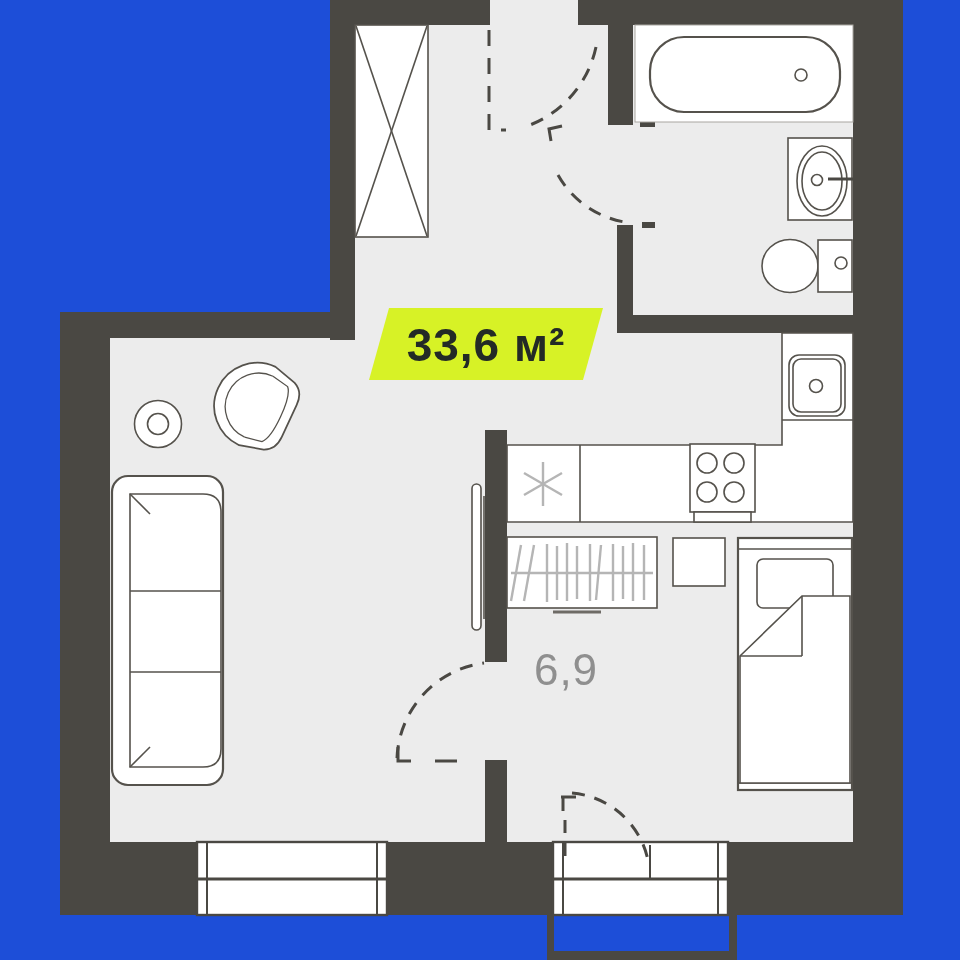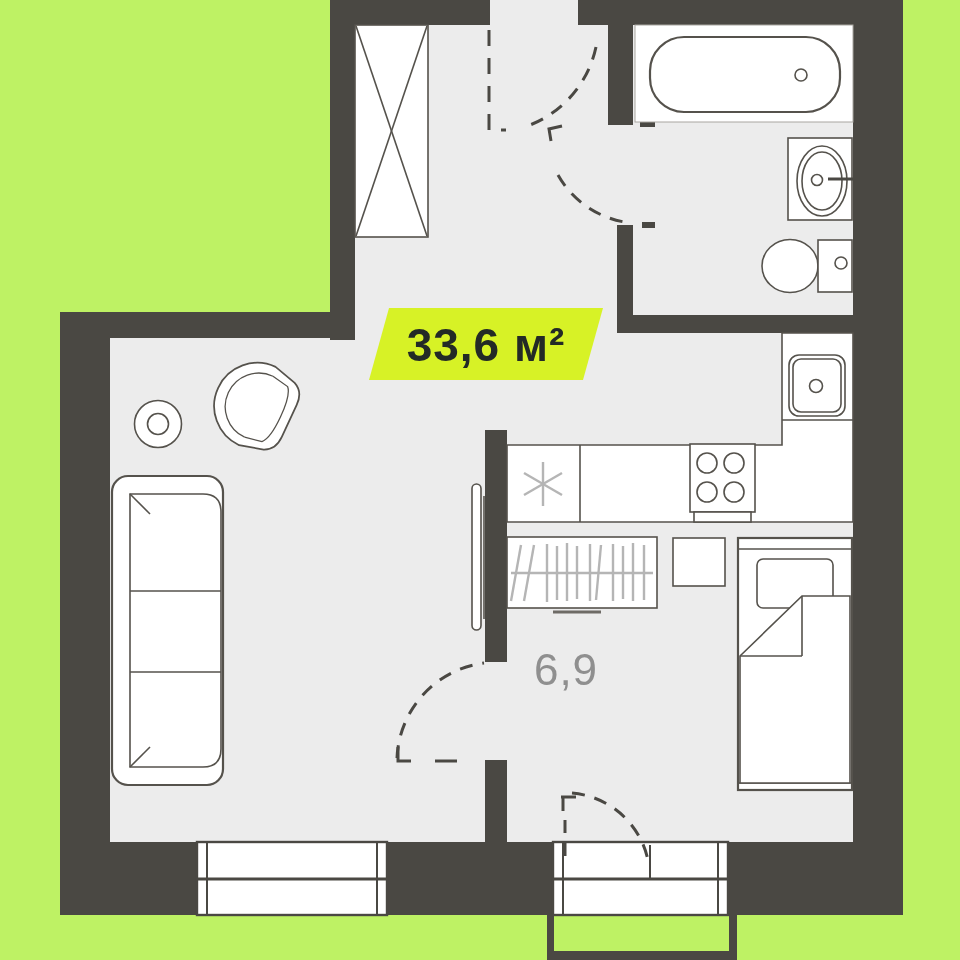--- a/index.html
+++ b/index.html
@@ -1,16 +1,16 @@
 <!DOCTYPE html>
 <html style="--wall: #4a4843; --floor: #ececec; --stroke: #55524c; --light: #b5b5b5; --badge: #d7f226; --badge_text: #232a26; --room_label: #8f8f8f;"><head>
 <meta charset="utf-8">
 <style>
   html,body{margin:0;padding:0;background:#ffffff;}
-  .stage{position:relative;width:960px;height:960px;background:#bef264;overflow:hidden;
+  .stage{position:relative;width:960px;height:960px;background:#1d4ed8;overflow:hidden;
          font-family:"Liberation Sans",sans-serif;}
   svg{display:block}
   svg text{font-family:"Liberation Sans","DejaVu Sans",sans-serif;}
   .wall{fill:var(--wall);}
   .floor{fill:var(--floor);}
   .fw{fill:#ffffff;stroke:var(--stroke);stroke-width:1.6;}
   .fw2{fill:#ffffff;stroke:var(--stroke);stroke-width:2.2;}
   .plat{fill:#ffffff;stroke:#a8a5a0;stroke-width:1;}
   .ln{fill:none;stroke:var(--stroke);stroke-width:1.6;}
   .lt{fill:none;stroke:var(--light);stroke-width:2.4;}

